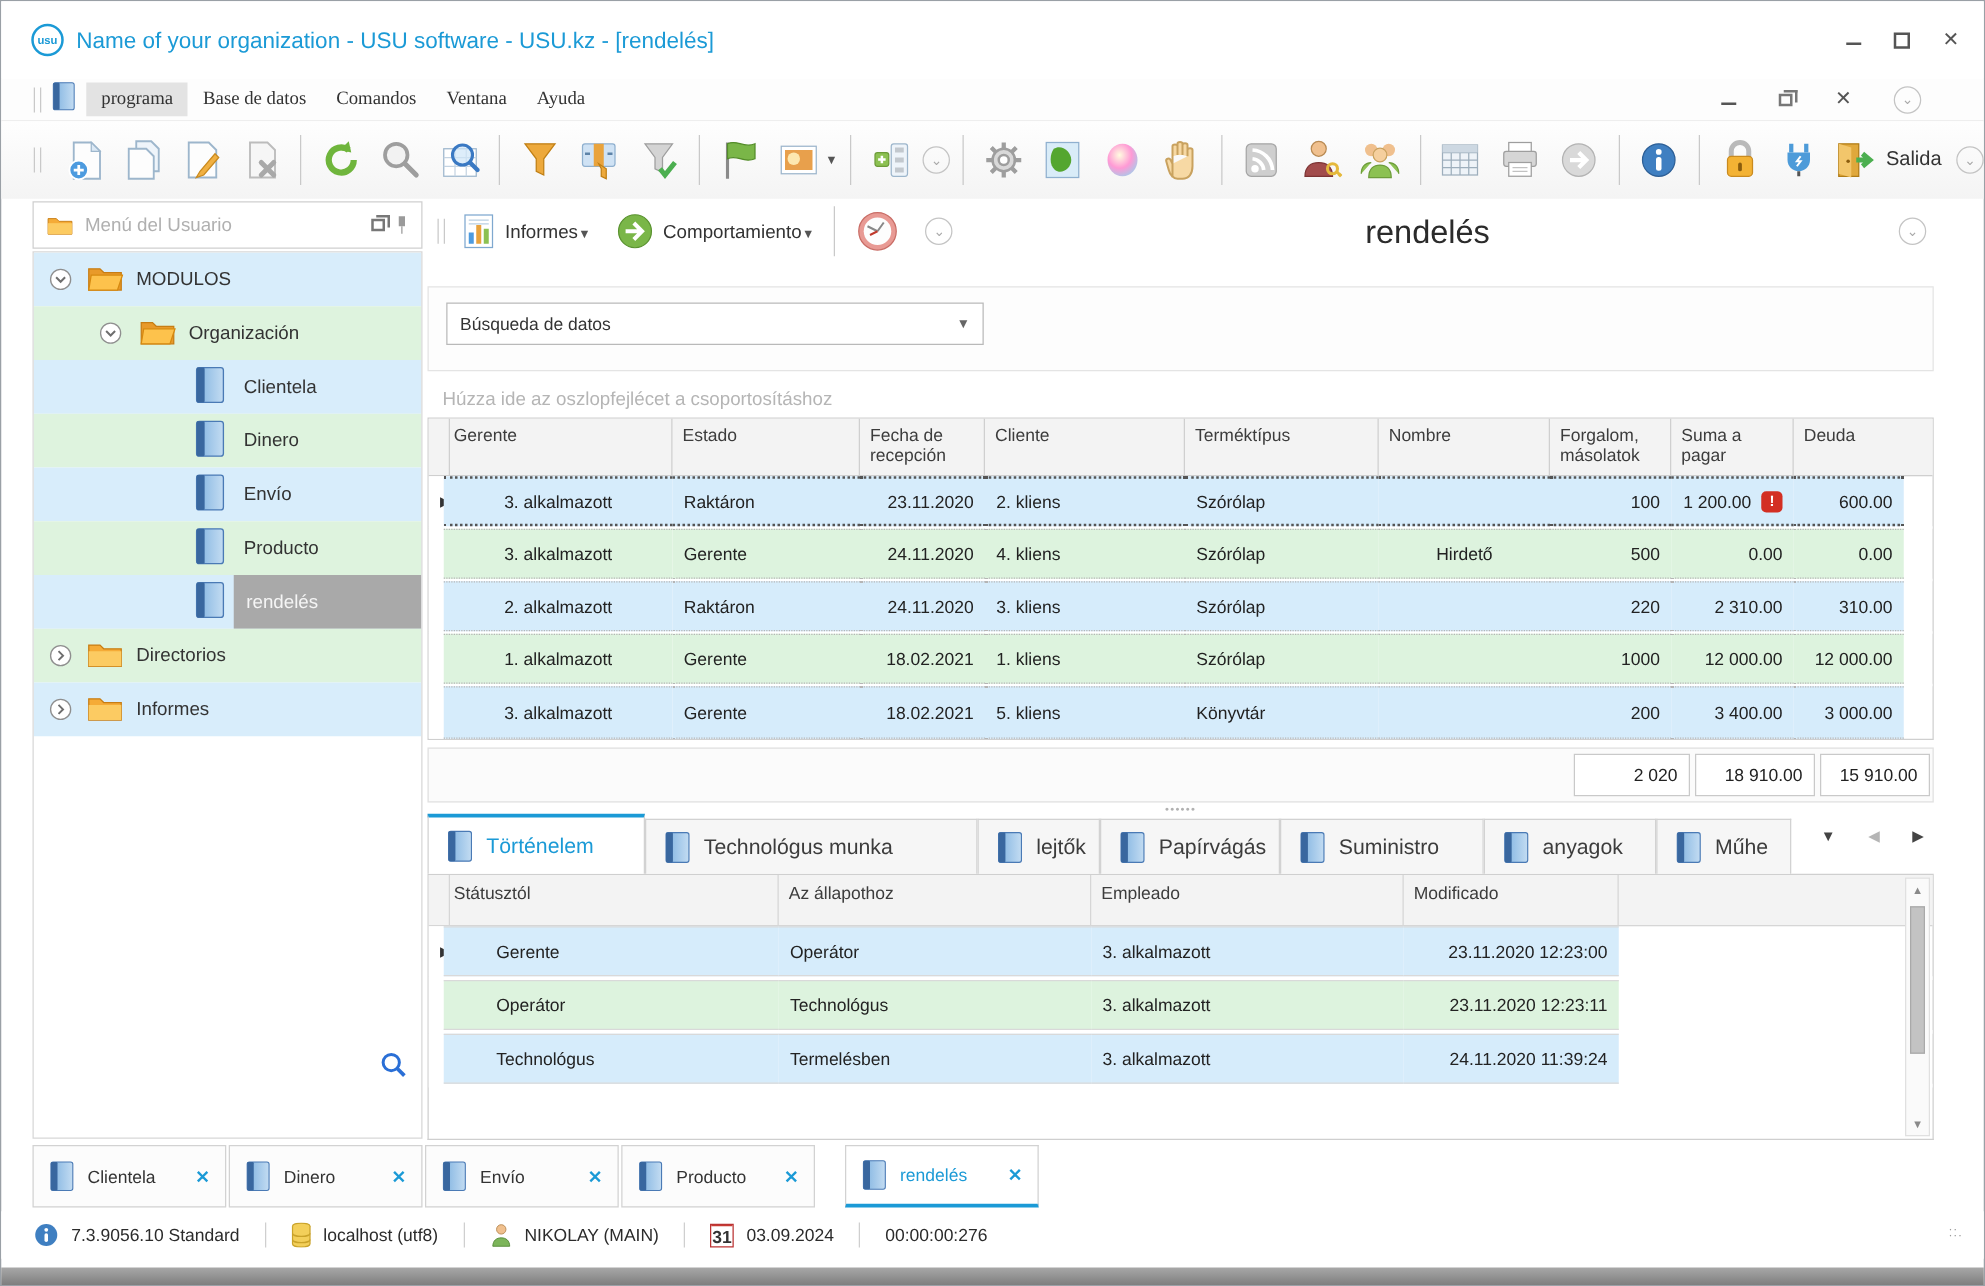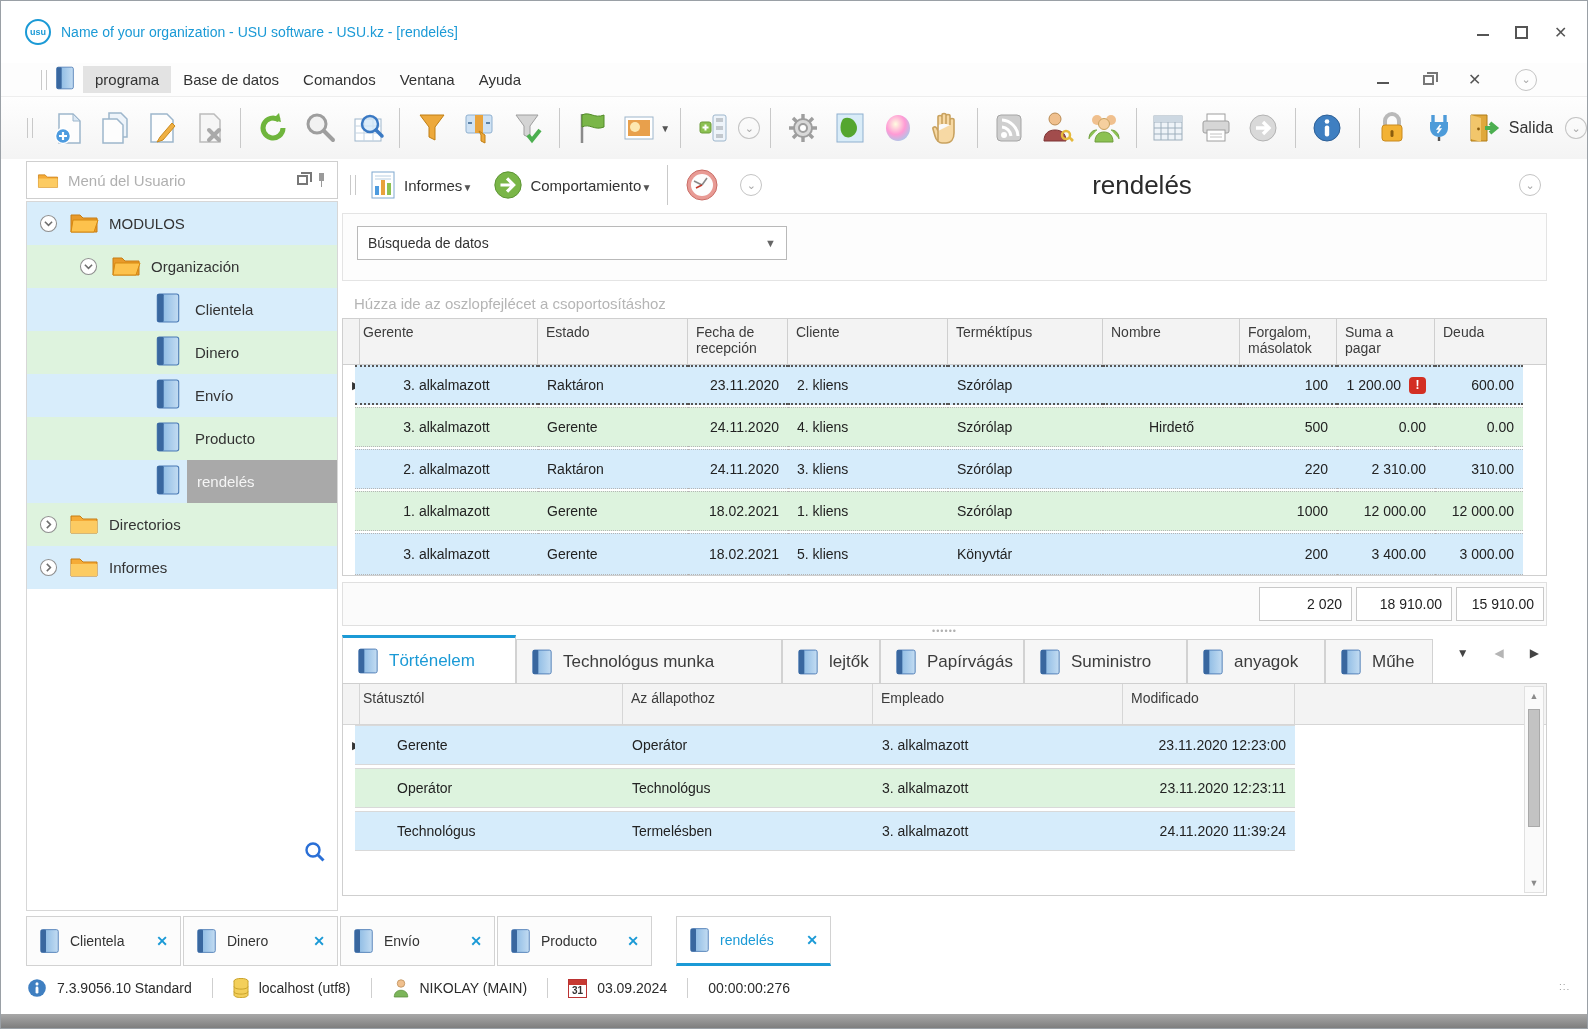--- a/index.html
+++ b/index.html
@@ -3,31 +3,31 @@
 <meta charset="utf-8">
 <style>
   * { margin:0; padding:0; box-sizing:border-box; }
   html,body { width:1588px; height:1029px; }
   body { font-family:"Liberation Sans",sans-serif; background:#e8e8e8; position:relative; overflow:hidden; }
   .window { position:absolute; inset:0; background:#fff; border:1px solid #9aa0a6; }
 
   
   .titlebar { position:absolute; left:0; top:0; right:0; height:62px; background:#fff; display:flex; align-items:center; padding:0 14px 0 24px; }
   .usu-logo { width:26px; height:26px; border-radius:50%; background:#fff; border:2px solid #1b9ad6; color:#1b9ad6; font-size:9px; font-weight:bold; display:flex; align-items:center; justify-content:center; margin-right:10px; }
-  .title-text { color:#1b9ad6; font-size:14px; }
+  .title-text { color:#1b9ad6; font-size:18px; }
   .win-ctrls { margin-left:auto; display:flex; gap:26px; align-items:center; padding-right:6px; }
   .wc { width:13px; height:13px; position:relative; cursor:default; }
   .wc-min { border-bottom:2px solid #555; height:8px; width:12px; }
   .wc-max { border:2px solid #555; }
   .wc-close { font-size:16px; color:#555; line-height:13px; }
   .wc-restore { border:2px solid #777; width:11px; height:10px; position:relative; }
   .wc-restore:before { content:""; position:absolute; left:2px; top:-5px; width:9px; height:8px; border:2px solid #777; border-bottom:none; border-left:none; }
 
   
-  .menubar { position:absolute; left:0; top:62px; right:0; height:34px; background:#fdfdfd; display:flex; align-items:center; padding-left:40px; border-bottom:1px solid #eee; }
+  .menubar { position:absolute; left:0; top:62px; right:0; height:34px; background:#fdfdfd; display:flex; align-items:center; padding-left:26px; border-bottom:1px solid #eee;font-family:Liberation Serif, serif; }
   .grip { width:6px; height:20px; border-left:1px solid #c9c9c9; border-right:1px solid #c9c9c9; margin-right:8px; }
   .menu-ic { margin-right:8px; }
   .menu-item { font-size:15px; color:#333; padding:5px 12px; cursor:default; }
   .menu-item.active { background:#e3e3e3; }
   .mdi-ctrls { margin-left:auto; display:flex; gap:34px; align-items:center; padding-right:50px; color:#8a8a8a; }
 
   
   .toolbar { position:absolute; left:0; top:96px; right:0; height:62px; background:linear-gradient(#fefefe,#f4f4f4); display:flex; align-items:center; padding-left:26px; gap:4px; }
   .tb { width:44px; height:46px; display:flex; align-items:center; justify-content:center; border-radius:3px; cursor:default; }
   .tb svg { width:34px; height:34px; }
@@ -56,21 +56,21 @@
   .t-sel { position:absolute; left:160px; right:0; top:0; bottom:0; background:#a9a9a9; display:flex; align-items:center; padding-left:10px; color:#f5f5f5; }
   .tree-search { position:absolute; right:10px; top:638px; }
   .support-bar { position:absolute; left:0; top:708px; width:312px; height:40px; border:1px solid #cfcfcf; background:#fff; display:flex; align-items:center; padding:0 10px; gap:9px; }
 
   
   .main { position:absolute; left:341px; top:160px; width:1205px; height:750px; }
   .report-bar { height:48px; display:flex; align-items:center; gap:6px; padding-left:8px; position:relative; }
   .rb-label { font-size:15px; color:#333; }
   .page-title { position:absolute; left:690px; width:220px; text-align:center; font-size:26px; color:#2b2b2b; }
   .rb-chev { position:absolute; right:6px; }
-  .filter-panel { border:1px solid #e4e4e4; background:#fdfdfd; height:68px; margin-top:4px; padding:12px 14px; }
+  .filter-panel { border:1px solid #e4e4e4; background:#fdfdfd; height:68px; margin-top:20px; padding:12px 14px; }
   .searchbox { width:430px; height:34px; border:1px solid #b9b9b9; background:#fff; display:flex; align-items:center; padding:0 10px; font-size:14px; color:#333; }
   .searchbox .dd { margin-left:auto; color:#666; font-size:11px; }
   .group-hint { color:#b5b5b5; font-size:15px; padding:14px 2px 6px 12px; }
 
   
   .grid { border:1px solid #cfcfcf; background:#fff; }
   .gcols { display:grid; grid-template-columns:12px 183px 150px 100px 160px 155px 137px 97px 98px 88px; }
   .g-head { background:#f3f3f3; border-bottom:1px solid #cfcfcf; }
   .g-h { border-right:1px solid #cfcfcf; padding:5px 8px; font-size:14px; color:#3c3c3c; min-height:45px; display:flex; align-items:flex-start; }
   .g-row { min-height:42px; border-bottom:2px solid #fff; position:relative; }
@@ -113,21 +113,21 @@
   .doctab svg { width:21px; height:26px; flex:none; }
   .doctab .x { margin-left:auto; color:#1b9ad6; font-weight:bold; font-size:14px; }
   .doctab.active { background:#fff; border-bottom:3px solid #1b9ad6; color:#1b9ad6; }
 
   
   .statusbar { position:absolute; left:0; top:968px; right:0; height:38px; display:flex; align-items:center; padding:0 14px 0 26px; gap:12px; font-size:14px; color:#2b2b2b; background:#fff; }
   .st-sep { width:1px; height:20px; background:#cfcfcf; margin:0 8px; }
   .st-item { display:flex; align-items:center; gap:10px; }
   .cal { width:19px; height:19px; border:1px solid #b33; display:flex; flex-direction:column; font-size:9px; }
   .cal .cal-top { height:5px; background:#c73a32; }
-  .cal .cal-num { flex:1; display:flex; align-items:center; justify-content:center; color:#333; font-weight:bold; font-size:10px; }
+  .cal .cal-num { flex:1; display:flex; align-items:center; justify-content:center; color:#333; font-weight:bold; font-size:14px; }
   .gripdots { margin-left:auto; width:14px; height:14px; color:#9a9a9a; font-size:10px; letter-spacing:1px; line-height:5px; }
   .bottomstrip { position:absolute; left:0; bottom:0; right:0; height:14px; background:linear-gradient(#a8a8a8,#7e7e7e); }
 </style>
 </head>
 <body>
 
 <svg width="0" height="0" style="position:absolute">
   <defs>
     <linearGradient id="gb" x1="0" y1="0" x2="1" y2="0">
       <stop offset="0" stop-color="#7fb2e0"></stop>

